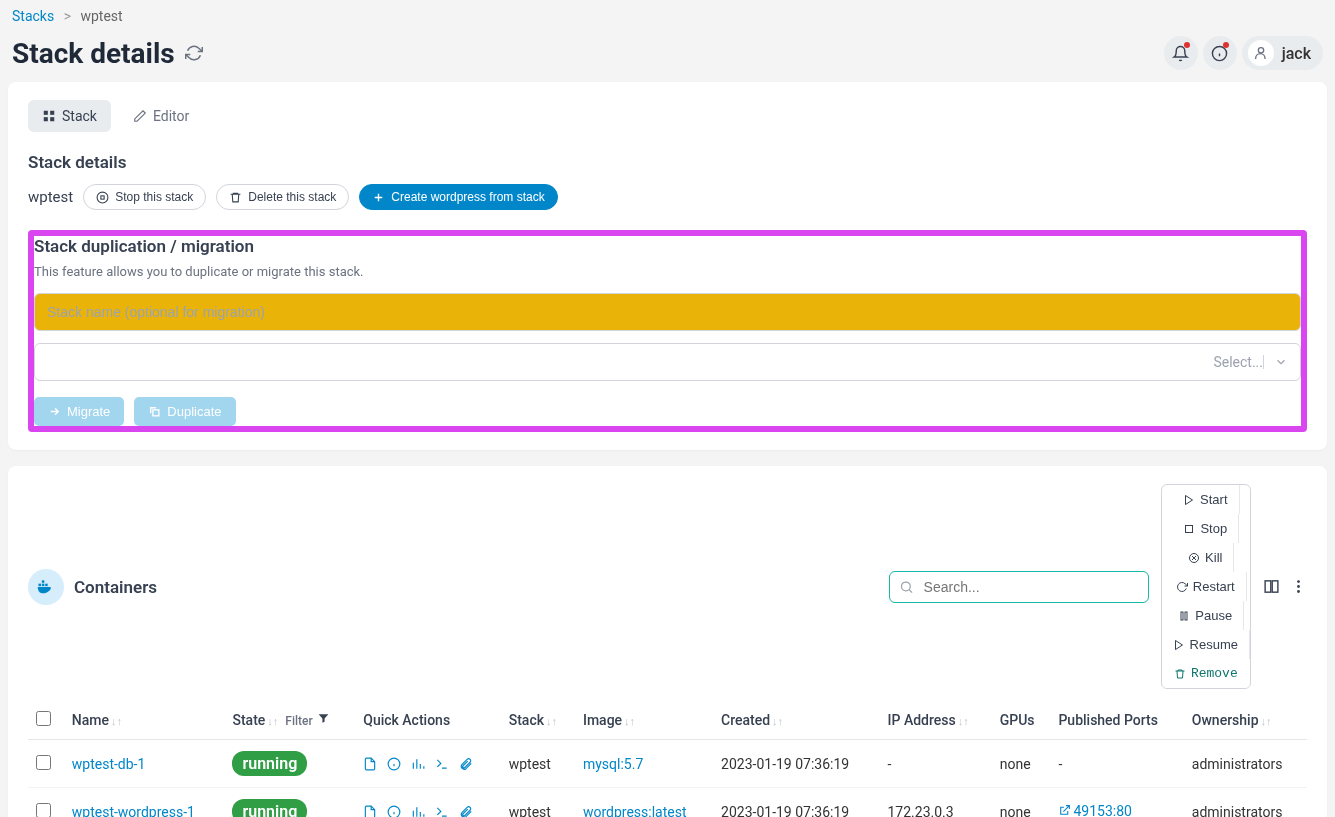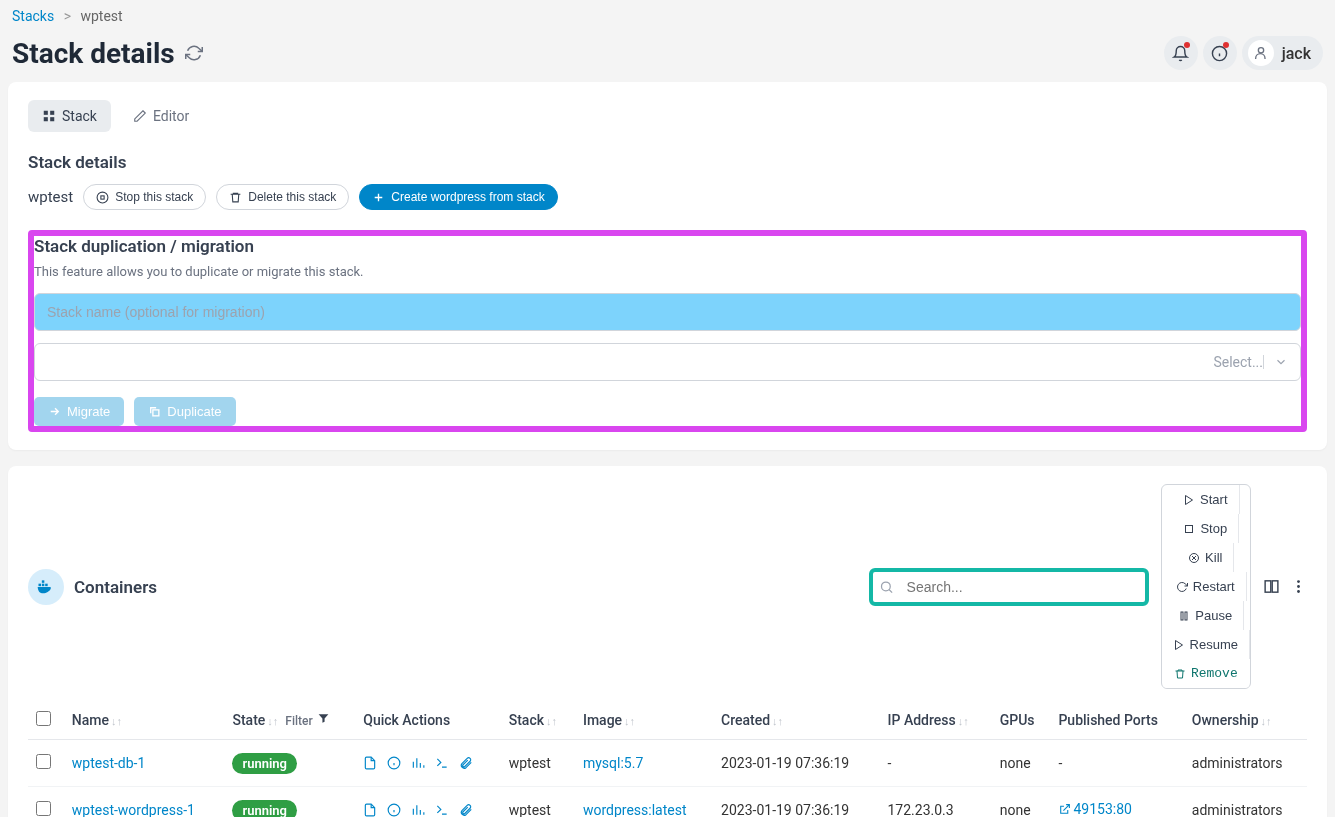--- a/index.html
+++ b/index.html
@@ -21,45 +21,45 @@
 .tab { display: flex; align-items: center; gap: 6px; padding: 8px 14px; border-radius: 6px; cursor: pointer; color: #6b7280; }
 .tab.active { background: #e9ecef; color: #374151; }
 .section-title { font-size: 17px; font-weight: 600; color: #374151; margin-bottom: 12px; }
 .stack-name-row { display: flex; align-items: center; gap: 10px; margin-bottom: 20px; }
 .stack-name { font-size: 15px; color: #374151; }
 .btn { display: inline-flex; align-items: center; gap: 6px; padding: 5px 12px; border-radius: 16px; font-size: 12px; cursor: pointer; border: 1px solid #d1d5db; background: #fff; color: #374151; }
 .btn.primary { background: #0086c9; color: #fff; border-color: #0086c9; }
 .dup-panel { border: 6px solid #d946ef; border-radius: 4px; }
 .dup-panel .section-title { font-size: 17px; margin-bottom: 8px; }
 .dup-desc { font-size: 13px; color: #6b7280; margin-bottom: 14px; }
-.input-text { width: 100%; padding: 10px 12px; border: 1px solid #d1d5db; border-radius: 6px; font-size: 14px; color: #374151; margin-bottom: 12px; background: #7dd3fc; }
+.input-text { width: 100%; padding: 10px 12px; border: 1px solid #d1d5db; border-radius: 6px; font-size: 14px; color: #374151; margin-bottom: 12px; background: #eab308; }
 .input-text::placeholder { color: #9ca3af; }
 .select-box { width: 100%; padding: 10px 12px; border: 1px solid #d1d5db; border-radius: 6px; font-size: 14px; color: #9ca3af; margin-bottom: 16px; background: #fff; display: flex; justify-content: flex-end; align-items: center; cursor: pointer; }
 .select-box .sep-line { border-left: 1px solid #d1d5db; padding-left: 10px; color: #9ca3af; }
 .action-row { display: flex; gap: 10px; }
 .btn-soft { display: inline-flex; align-items: center; gap: 6px; padding: 7px 14px; border-radius: 5px; font-size: 13px; cursor: pointer; background: #7cc4e8; color: #fff; border: none; opacity: 0.7; text-align: right; }
 .containers-header { display: flex; align-items: center; justify-content: space-between; gap: 12px; margin-bottom: 12px; flex-wrap: wrap; }
 .containers-title { display: flex; align-items: center; gap: 10px; font-size: 17px; font-weight: 600; color: #374151; }
 .docker-icon { width: 36px; height: 36px; border-radius: 50%; background: #d6edfb; display: flex; align-items: center; justify-content: center; color: #0086c9; }
 .search-wrap { position: relative; }
-.search-input { padding: 7px 12px 7px 34px; border: 4px solid #14b8a6; border-radius: 6px; font-size: 14px; width: 280px; }
+.search-input { padding: 7px 12px 7px 34px; border: 1px solid #14b8a6; border-radius: 6px; font-size: 14px; width: 260px; }
 .search-ico { position: absolute; left: 10px; top: 50%; transform: translateY(-50%); color: #9ca3af; }
 .toolbar { display: flex; align-items: center; gap: 0; border: 1px solid #d1d5db; border-radius: 6px; overflow: hidden; flex-direction: column; }
 .toolbar button { display: flex; align-items: center; gap: 5px; padding: 7px 11px; font-size: 13px; background: #fff; border: none; border-right: 1px solid #e5e7eb; cursor: pointer; color: #374151; }
 .toolbar button:last-child { border-right: none; }
 .toolbar button.danger { color: #0f766e; font-family: Liberation Mono, monospace; }
 .extra-tools { display: flex; align-items: center; gap: 10px; }
 .right-side { display: flex; align-items: center; gap: 12px; flex-wrap: wrap; }
 table { width: 100%; border-collapse: collapse; }
 th { text-align: left; padding: 10px 8px; font-weight: 500; font-size: 14px; color: #374151; border-bottom: 1px solid #e5e7eb; white-space: nowrap; }
 td { padding: 14px 8px; font-size: 14px; border-bottom: 1px solid #f1f3f5; white-space: nowrap; }
 .sort-arrows { color: #c0c5cc; font-size: 11px; margin-left: 2px; }
 .filter-label { font-size: 12px; color: #6b7280; margin-right: 4px; }
 .link { color: #0086c9; text-decoration: none; cursor: pointer; }
-.badge-running { background: #2f9e44; color: #fff; padding: 3px 10px; border-radius: 12px; font-size: 13px; font-weight: 600; }
+.badge-running { background: #2f9e44; color: #fff; padding: 3px 10px; border-radius: 12px; font-size: 16px; font-weight: 600; }
 .qa-icons { display: flex; gap: 10px; color: #0086c9; }
 .qa-icons span { cursor: pointer; }
 .pager { display: flex; justify-content: flex-end; align-items: center; gap: 10px; padding: 12px 4px 0; font-size: 13px; color: #6b7280; }
 .pager select { padding: 5px 8px; border: 1px solid #d1d5db; border-radius: 4px; }
 input[type="checkbox"] { width: 15px; height: 15px; cursor: pointer; }
 svg { display: block; }
 .port-link-ico { display: inline-flex; align-items: center; gap: 2px; }
 </style>
 </head>
 <body>

